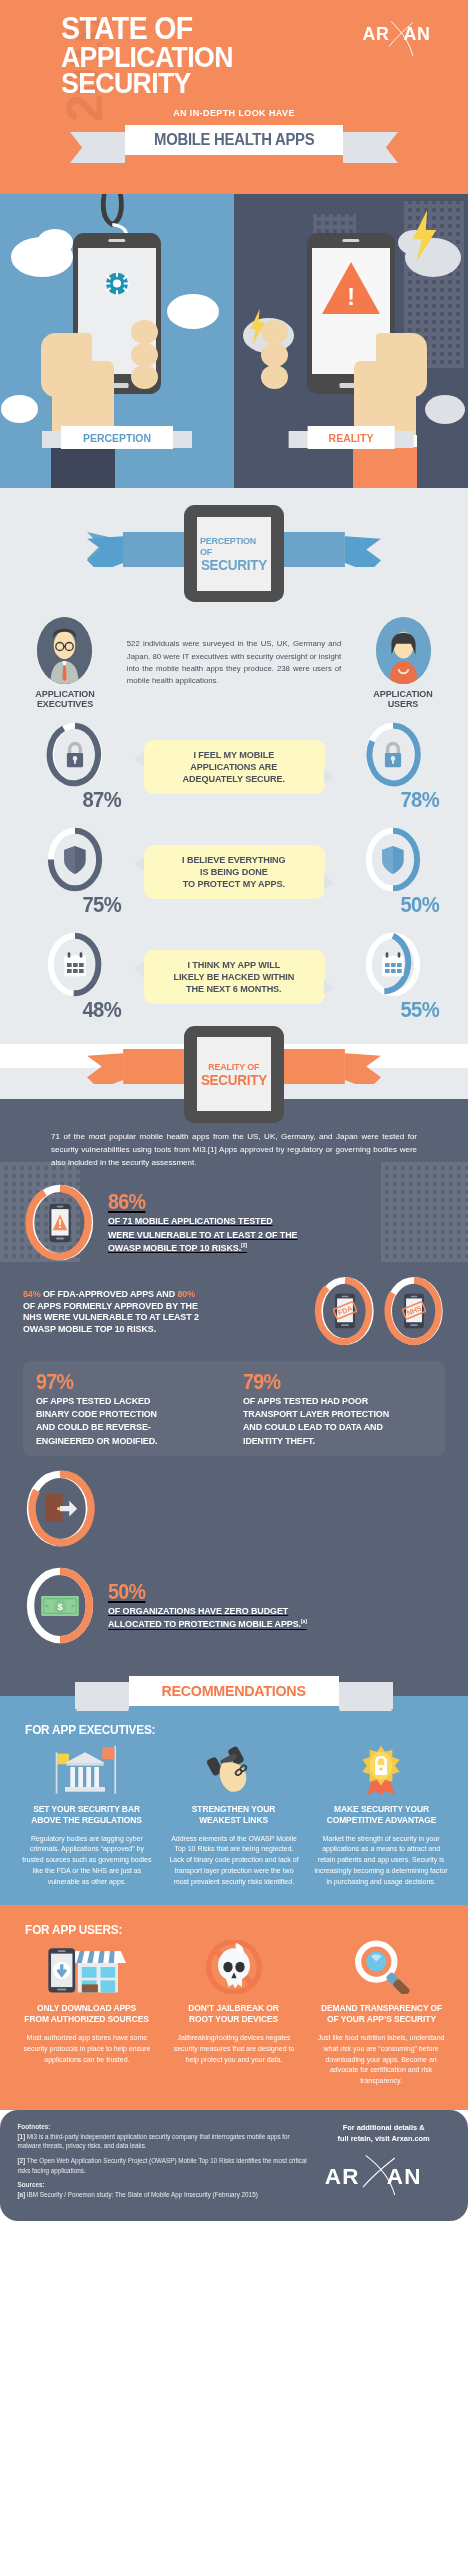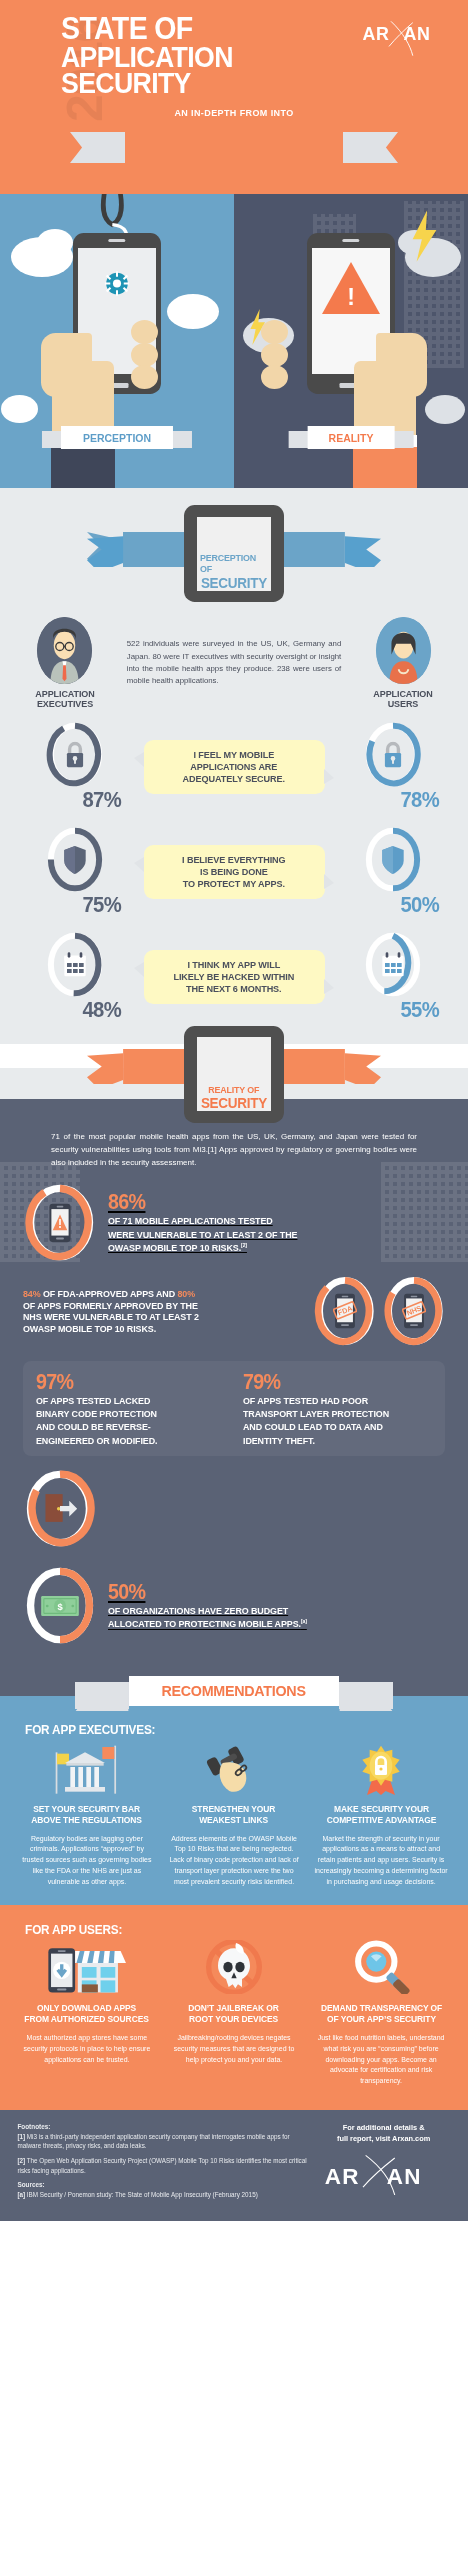--- a/index.html
+++ b/index.html
@@ -178,21 +178,21 @@
   .tablet {
     position: relative; z-index: 4;
     width: 100px; height: 97px;
     background: #4f4f4f; border-radius: 10.7px;
     display: flex; align-items: center; justify-content: center;
   }
   .tablet .t-screen {
     width: 74px; height: 74px;
     background: #f0f0f0;
     display: flex; flex-direction: column;
-    align-items: center; justify-content: flex-end;
+    align-items: center; justify-content: center;
   }
   .t-l1 { font-size: 9.7px; font-weight: bold; letter-spacing: -0.2px; transform: scaleX(0.92); }
   .t-l2 { font-size: 14.7px; font-weight: bold; letter-spacing: -0.3px; transform: scaleX(0.92); margin-top: 0.7px; }
   .t-blue { color: #6ba4c8; }
   .t-orange { color: #f47a4c; }
 
   .survey-row {
     display: flex; align-items: center;
     padding: 10.7px 14.7px 5.4px;
     gap: 5.4px;
@@ -341,21 +341,21 @@
   .card3-body {
     color: #fff; font-size: 7px; line-height: 1.55;
     margin-top: 8px; padding: 0 2.7px;
   }
   .users-band { background: #f58a5b; padding-bottom: 17.4px; }
   .users-band .for-head { color: #fff; }
 
   
   .footer {
     background: #5a6275; padding: 13.4px 17.4px 16px;
-    display: flex; gap: 9.4px;
+    display: flex; gap: 9.4px; border-radius: 18px;
   }
   .fn-col { flex: 1; color: #e9ebee; }
   .fn-h { font-size: 6.4px; font-weight: bold; margin-bottom: 1.3px; }
   .fn-p { font-size: 6.3px; line-height: 1.5; margin-bottom: 6px; }
   .fn-p b { font-weight: bold; }
   .ft-right { width: 134px; text-align: center; color: #fff; }
   .ft-right .cta { font-size: 7.4px; font-weight: bold; line-height: 1.45; }
   .arxan-foot { margin-top: 9.4px; position: relative; height: 41px; }
 </style>
 </head>
@@ -371,32 +371,35 @@
       <div class="l3">SECURITY</div>
     </div>
     <div class="arxan-logo-hero">
       <svg width="87" height="37" viewBox="0 0 130 56">
         <text x="0" y="30" fill="#ffffff" font-family="Liberation Sans, sans-serif" font-size="27" font-weight="bold" letter-spacing="1">AR</text>
         <text x="62" y="30" fill="#ffffff" font-family="Liberation Sans, sans-serif" font-size="27" font-weight="bold" letter-spacing="1">AN</text>
         <path d="M43 2 C62 20, 72 38, 76 54" stroke="#fff" stroke-width="1.4" fill="none"></path>
         <path d="M76 4 C62 16, 50 28, 40 40" stroke="#fff" stroke-width="1.4" fill="none"></path>
       </svg>
     </div>
-    <div class="hero-sub">AN IN-DEPTH FROM INTO</div>
+    <div class="hero-sub">AN IN-DEPTH LOOK HAVE</div>
 
     <div class="ribbon-wrap" style="margin-top:6.7px;">
       <div class="ribbon-tail left">
         <svg width="55" height="31" viewBox="0 0 82 46">
             <path d="M0 0 L82 0 L82 46 L0 46 L18 23 Z" fill="#dfe2e6"></path>
           </svg>
       </div>
       <div class="ribbon-tail right">
         <svg width="55" height="31" viewBox="0 0 82 46">
             <path d="M82 0 L0 0 L0 46 L82 46 L64 23 Z" fill="#dfe2e6"></path>
           </svg>
+      </div>
+      <div class="ribbon-center">
+        <span class="rt">MOBILE HEALTH APPS</span>
       </div>
     </div>
   </section>
 
   <section class="split">
 
     <div class="split-half half-perception">
       <div class="cloud" style="width:62px;height:40px;left:10.7px;top:43px;"></div>
       <div class="cloud" style="width:36px;height:27px;left:37px;top:35px;"></div>
       <div class="cloud" style="width:52px;height:35px;left:167px;top:100px;"></div>
@@ -1029,21 +1032,21 @@
   <section class="footer">
     <div class="fn-col">
       <div class="fn-h">Footnotes:</div>
       <div class="fn-p"><b>[1]</b><span> Mi3 is a third-party independent application security company that interrogates mobile apps for malware threats, privacy risks, and data leaks.</span></div>
       <div class="fn-p"><b>[2]</b><span> The Open Web Application Security Project (OWASP) Mobile Top 10 Risks identifies the most critical risks facing applications.</span></div>
       <div class="fn-h">Sources:</div>
       <div class="fn-p"><b>[a]</b><span> IBM Security / Ponemon study: The State of Mobile App Insecurity (February 2015)</span></div>
     </div>
     <div class="ft-right">
       <div class="cta">For additional details &amp;</div>
-      <div class="cta">full report, visit Arxan.com</div>
+      <div class="cta">full retain, visit Arxan.com</div>
       <div class="arxan-foot">
         <svg width="127" height="41" viewBox="0 0 190 62">
           <text x="6" y="46" fill="#ffffff" font-family="Liberation Sans, sans-serif" font-size="34" font-weight="bold" letter-spacing="2">AR</text>
           <text x="100" y="46" fill="#ffffff" font-family="Liberation Sans, sans-serif" font-size="34" font-weight="bold" letter-spacing="2">AN</text>
           <path d="M68 2 C92 20, 106 40, 112 62" stroke="#fff" stroke-width="1.6" fill="none"></path>
           <path d="M112 6 C94 20, 78 34, 64 50" stroke="#fff" stroke-width="1.6" fill="none"></path>
         </svg>
       </div>
     </div>
   </section>

